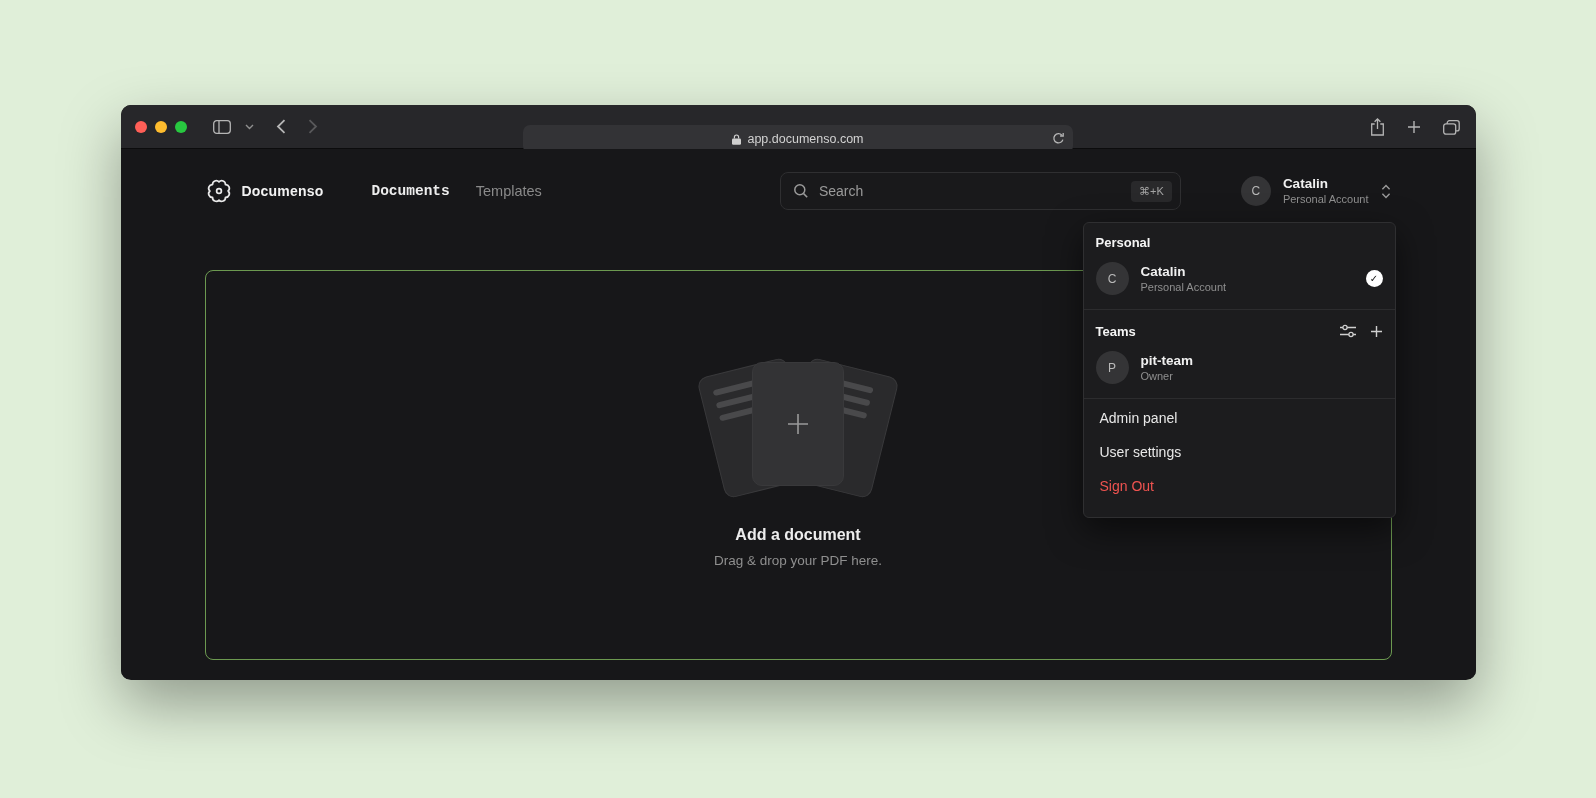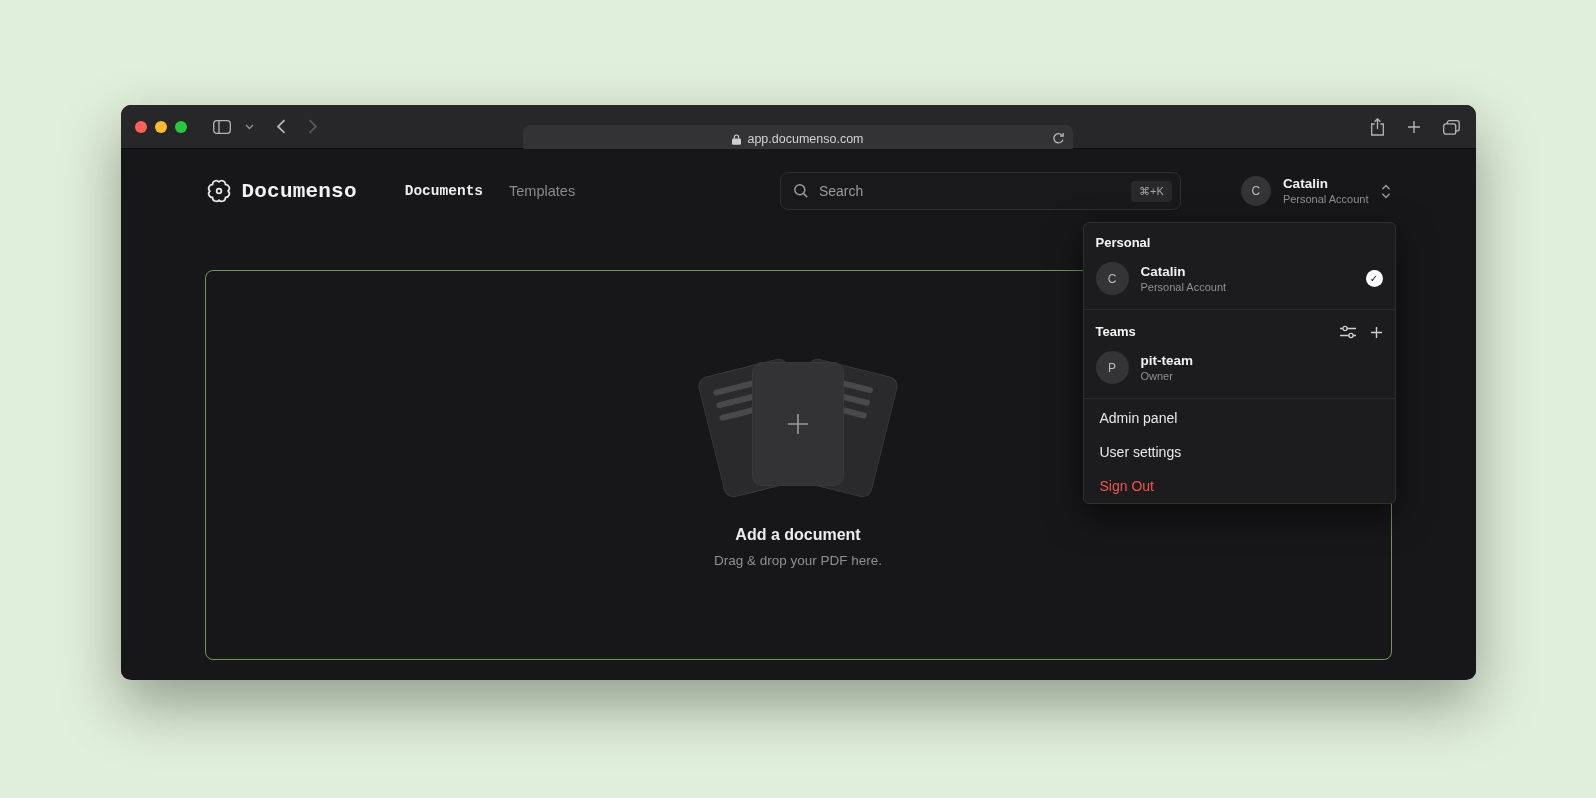--- a/index.html
+++ b/index.html
@@ -36,21 +36,21 @@
     width:550px;height:28px;background:#333336;border-radius:7px;
     display:flex;align-items:center;justify-content:center;gap:6px;
     color:#d2d2d2;font-size:12.5px;
   }
   .addressbar .refresh{position:absolute;right:8px;top:7px;}
   .tb-right{position:absolute;right:16px;top:0;height:44px;display:flex;align-items:center;gap:22px;color:#b5b5b5;}
   
   .app{position:relative;height:530px;background:#171719;color:#e8e8e8;}
   .app-header{display:flex;align-items:center;padding:22px 85px 0;height:62px;}
   .brand{display:flex;align-items:center;gap:10px;}
-  .brand-name{font-size:21px;font-weight:700;color:#f2f2f2;letter-spacing:.2px;font-family:Liberation Mono, monospace;}
+  .brand-name{font-size:14px;font-weight:700;color:#f2f2f2;letter-spacing:.2px;}
   .nav{display:flex;gap:26px;margin-left:48px;font-size:14.5px;}
   .nav-item{cursor:pointer;}
   .nav-item.active{color:#ededed;font-weight:700;font-family:Liberation Mono, monospace;}
   .nav-item.inactive{color:#8a8a8a;font-weight:500;}
   .search{
     margin-left:auto;width:401px;height:38px;border:1px solid #2f2f31;border-radius:8px;
     background:#19191b;display:flex;align-items:center;padding:0 8px 0 12px;gap:8px;
   }
   .search input{
     flex:1;background:transparent;border:none;outline:none;color:#e5e5e5;
@@ -61,32 +61,32 @@
   .account{margin-left:60px;display:flex;align-items:center;gap:12px;cursor:pointer;}
   .avatar{width:30px;height:30px;border-radius:50%;background:#343436;color:#b9b9b9;
     display:flex;align-items:center;justify-content:center;font-size:12px;}
   .acct-text{display:flex;flex-direction:column;line-height:1.25;}
   .acct-name{font-size:13.5px;font-weight:700;color:#f0f0f0;}
   .acct-sub{font-size:11px;color:#8f8f8f;}
   
   .menu{
     position:absolute;top:73px;right:80px;width:313px;background:#1c1c1e;
     border:1px solid #2f2f31;border-radius:6px;box-shadow:0 12px 34px rgba(0,0,0,.55);
-    z-index:20;padding-bottom:0;
+    z-index:20;padding-bottom:14px;
   }
   .menu-label{padding:12px 12px 8px;font-size:13px;font-weight:700;color:#f5f5f5;}
   .menu-row{display:flex;align-items:center;gap:12px;padding:4px 12px 12px;cursor:pointer;}
   .menu-row .avatar{width:33px;height:33px;}
   .row-text{display:flex;flex-direction:column;line-height:1.3;}
   .row-name{font-size:13.5px;font-weight:600;color:#f0f0f0;}
   .row-sub{font-size:11px;color:#8f8f8f;}
   .check{margin-left:auto;width:17px;height:17px;border-radius:50%;background:#fff;color:#111;
     display:flex;align-items:center;justify-content:center;font-size:10px;font-weight:700;}
   .divider{height:1px;background:#2c2c2e;margin:2px 0;}
-  .teams-head{display:flex;align-items:flex-end;padding:12px 12px 8px;}
+  .teams-head{display:flex;align-items:flex-start;padding:12px 12px 8px;}
   .teams-head .menu-label{padding:0;}
   .teams-icons{margin-left:auto;display:flex;gap:14px;align-items:center;color:#d0d0d0;}
   .menu-item{padding:9px 16px;font-size:14px;color:#e8e8e8;cursor:pointer;}
   .menu-item:first-of-type{padding-top:12px;}
   .menu-item.danger{color:var(--danger-red);}
   
   .dropzone{
     margin:59px 84px 18px;height:390px;border:1px solid rgba(154,222,111,.65);
     border-radius:8px;display:flex;flex-direction:column;align-items:center;justify-content:center;
   }

